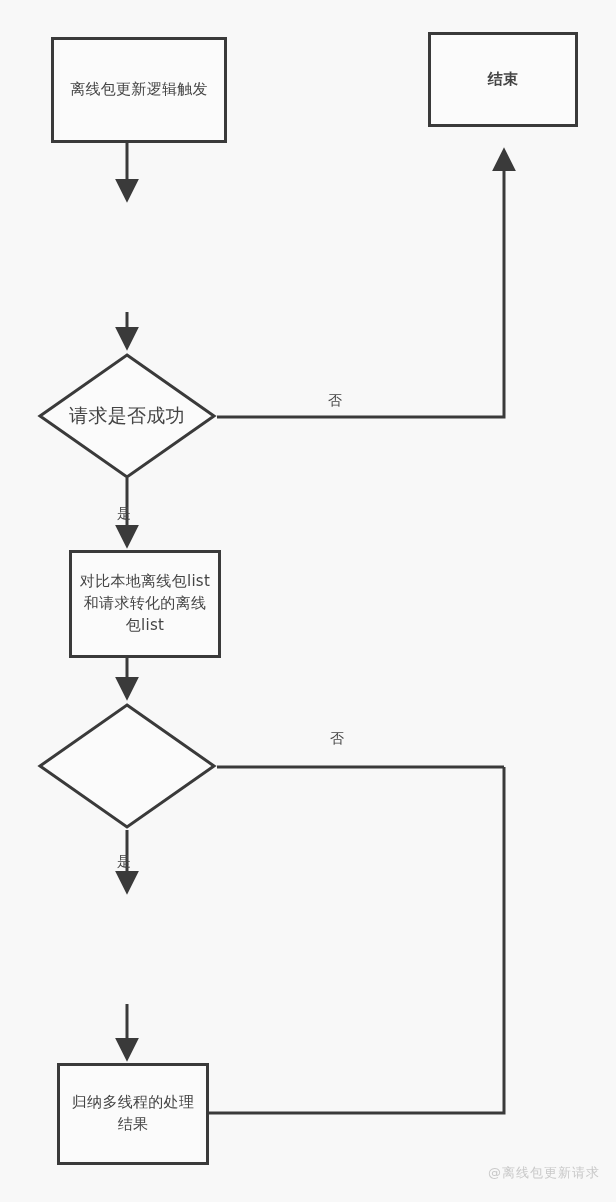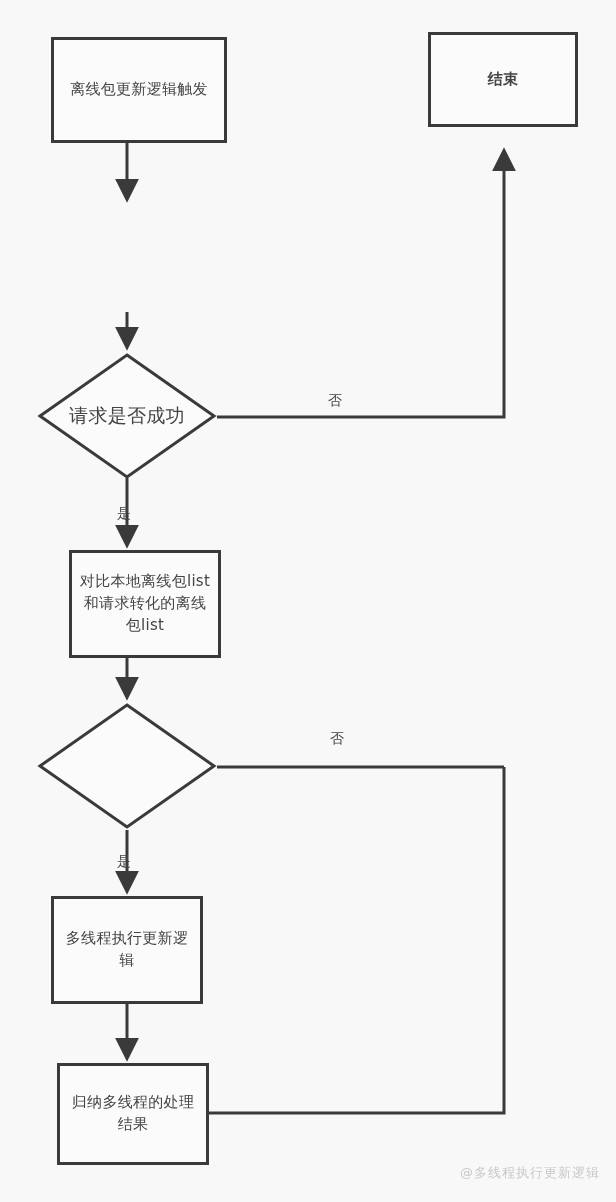--- a/index.html
+++ b/index.html
@@ -131,31 +131,28 @@
   <div class="node rect" style="left:51px;top:550px;width:152px;height:108px;margin-left:18px;">
     <span class="label">对比本地离线包list和请求转化的离线包list</span>
   </div>
 
   <div class="diamond" style="left:37px;top:702px;width:180px;height:128px;">
     <svg class="dshape" viewBox="0 0 180 128" xmlns="http://www.w3.org/2000/svg">
       <polygon points="90,3 177,64 90,125 3,64" fill="#fbfbfb" stroke="#3a3a3a" stroke-width="3" stroke-linejoin="miter"></polygon>
     </svg>
   </div>
 
-  <div class="node rect" style="left:51px;top:896px;width:152px;height:108px;">
-    <span class="label">多线程执行更新逻辑</span>
-  </div>
 
   <div class="node rect" style="left:57px;top:1063px;width:152px;height:102px;">
     <span class="label">归纳多线程的处理结果</span>
   </div>
 
   <div class="node rect" style="left:428px;top:32px;width:150px;height:95px;font-weight:bold;">
     <span class="label">结束</span>
   </div>
 
   <div class="edge-label" style="left:328px;top:392px;">否</div>
   <div class="edge-label" style="left:117px;top:505px;">是</div>
   <div class="edge-label" style="left:330px;top:730px;">否</div>
   <div class="edge-label" style="left:117px;top:853px;">是</div>
 
-  <div class="watermark">@多线程执行更新逻辑</div>
+  <div class="watermark">@离线包更新请求</div>
 </div>
 
 </body></html>

